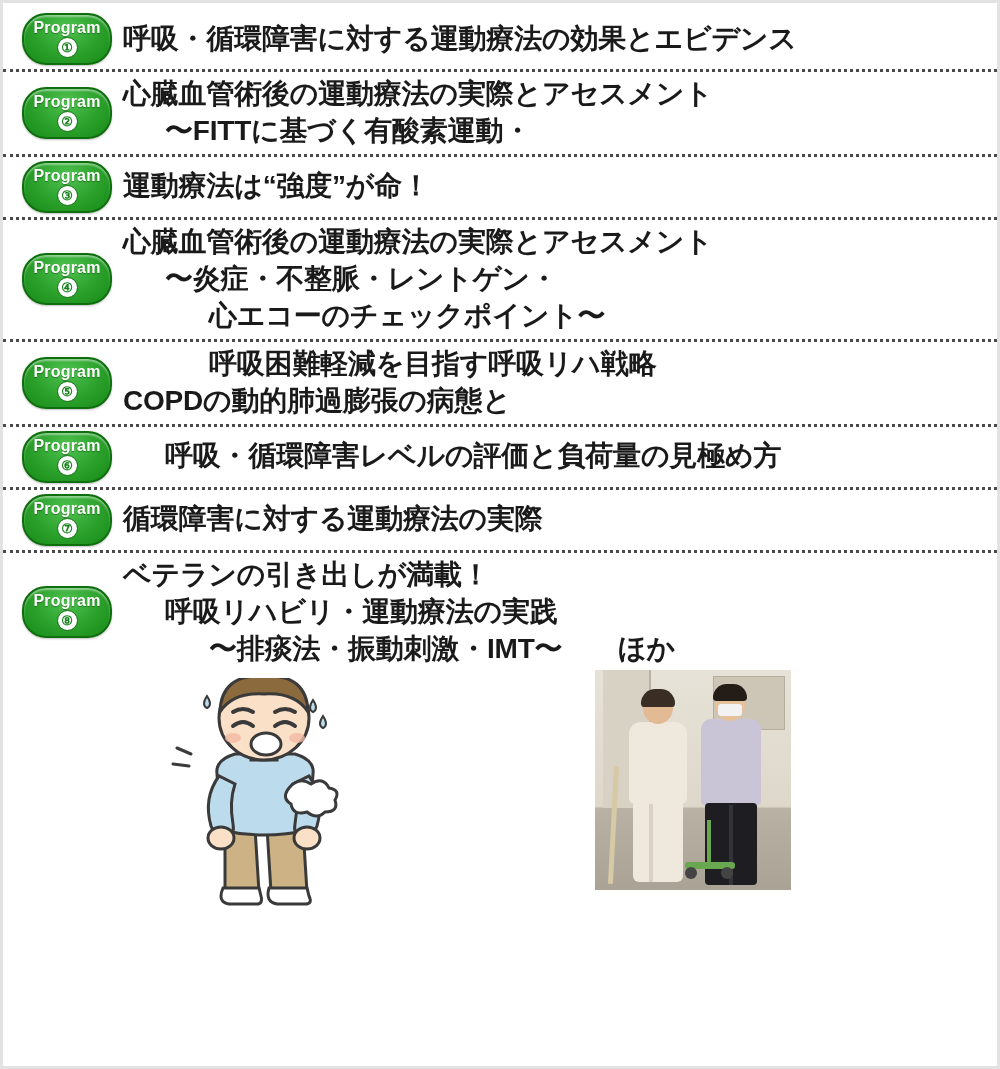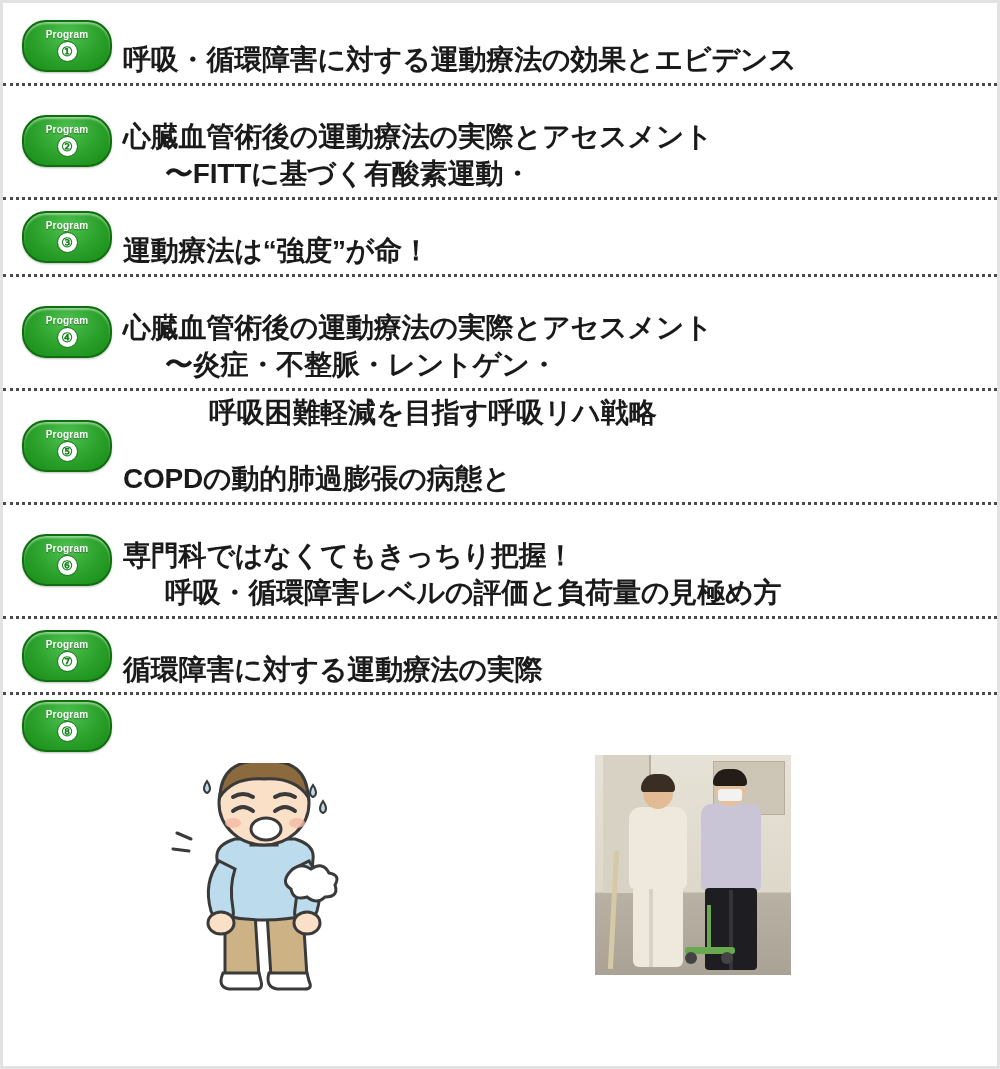--- a/index.html
+++ b/index.html
@@ -51,21 +51,21 @@
     border: 2px solid #0f6f0f;
     box-shadow: inset 0 2px 2px rgba(255,255,255,0.45), 0 1px 2px rgba(0,0,0,0.25);
     display: flex;
     flex-direction: column;
     align-items: center;
     justify-content: center;
     line-height: 1;
   }
   .badge-word {
     color: #ffffff;
-    font-size: 10px;
+    font-size: 16px;
     font-weight: bold;
     letter-spacing: 0.2px;
     text-shadow: 0 1px 1px rgba(0,0,0,0.35);
     margin-bottom: 1px;
   }
   .badge-num {
     display: inline-flex;
     align-items: center;
     justify-content: center;
     width: 19px;
@@ -85,21 +85,21 @@
     padding-left: 2px;
   }
   .title-line {
     color: #1a1a1a;
     font-size: 28px;
     font-weight: bold;
     line-height: 1.32;
     letter-spacing: -0.2px;
     white-space: nowrap;
   }
-  .ind-0 { padding-left: 0; margin-top: 29px; }
+  .ind-0 { padding-left: 0; }
   .ind-1 { padding-left: 42px; }
   .ind-2 { padding-left: 86px; }
   .last-row { border-bottom: none; }
 
   .media {
     position: relative;
     height: 250px;
     margin-top: 6px;
   }
   
@@ -207,20 +207,21 @@
     <div class="program-row">
       <div class="badge-cell">
         <div class="badge">
           <span class="badge-word">Program</span>
           <span class="badge-num">④</span>
         </div>
       </div>
       <div class="title-cell">
         <div class="title-line ind-0">心臓血管術後の運動療法の実際とアセスメント</div>
         <div class="title-line ind-1">〜炎症・不整脈・レントゲン・</div>
+        <div class="title-line ind-2">心エコーのチェックポイント〜</div>
       </div>
     </div>
 
     <div class="program-row">
       <div class="badge-cell">
         <div class="badge">
           <span class="badge-word">Program</span>
           <span class="badge-num">⑤</span>
         </div>
       </div>
@@ -231,21 +232,20 @@
     </div>
 
     <div class="program-row">
       <div class="badge-cell">
         <div class="badge">
           <span class="badge-word">Program</span>
           <span class="badge-num">⑥</span>
         </div>
       </div>
       <div class="title-cell">
-        <div class="title-line ind-0">専門科ではなくてもきっちり把握！</div>
         <div class="title-line ind-1">呼吸・循環障害レベルの評価と負荷量の見極め方</div>
       </div>
     </div>
 
     <div class="program-row">
       <div class="badge-cell">
         <div class="badge">
           <span class="badge-word">Program</span>
           <span class="badge-num">⑦</span>
         </div>
@@ -254,20 +254,25 @@
         <div class="title-line ind-0">循環障害に対する運動療法の実際</div>
       </div>
     </div>
 
     <div class="program-row last-row">
       <div class="badge-cell">
         <div class="badge">
           <span class="badge-word">Program</span>
           <span class="badge-num">⑧</span>
         </div>
+      </div>
+      <div class="title-cell">
+        <div class="title-line ind-0">ベテランの引き出しが満載！</div>
+        <div class="title-line ind-1">呼吸リハビリ・運動療法の実践</div>
+        <div class="title-line ind-2">〜排痰法・振動刺激・IMT〜　　ほか</div>
       </div>
     </div>
 
   </div>
 
   <div class="media">
 
     <div class="illus">
       <svg viewBox="0 0 250 235" width="250" height="235" xmlns="http://www.w3.org/2000/svg" aria-hidden="true">
 

